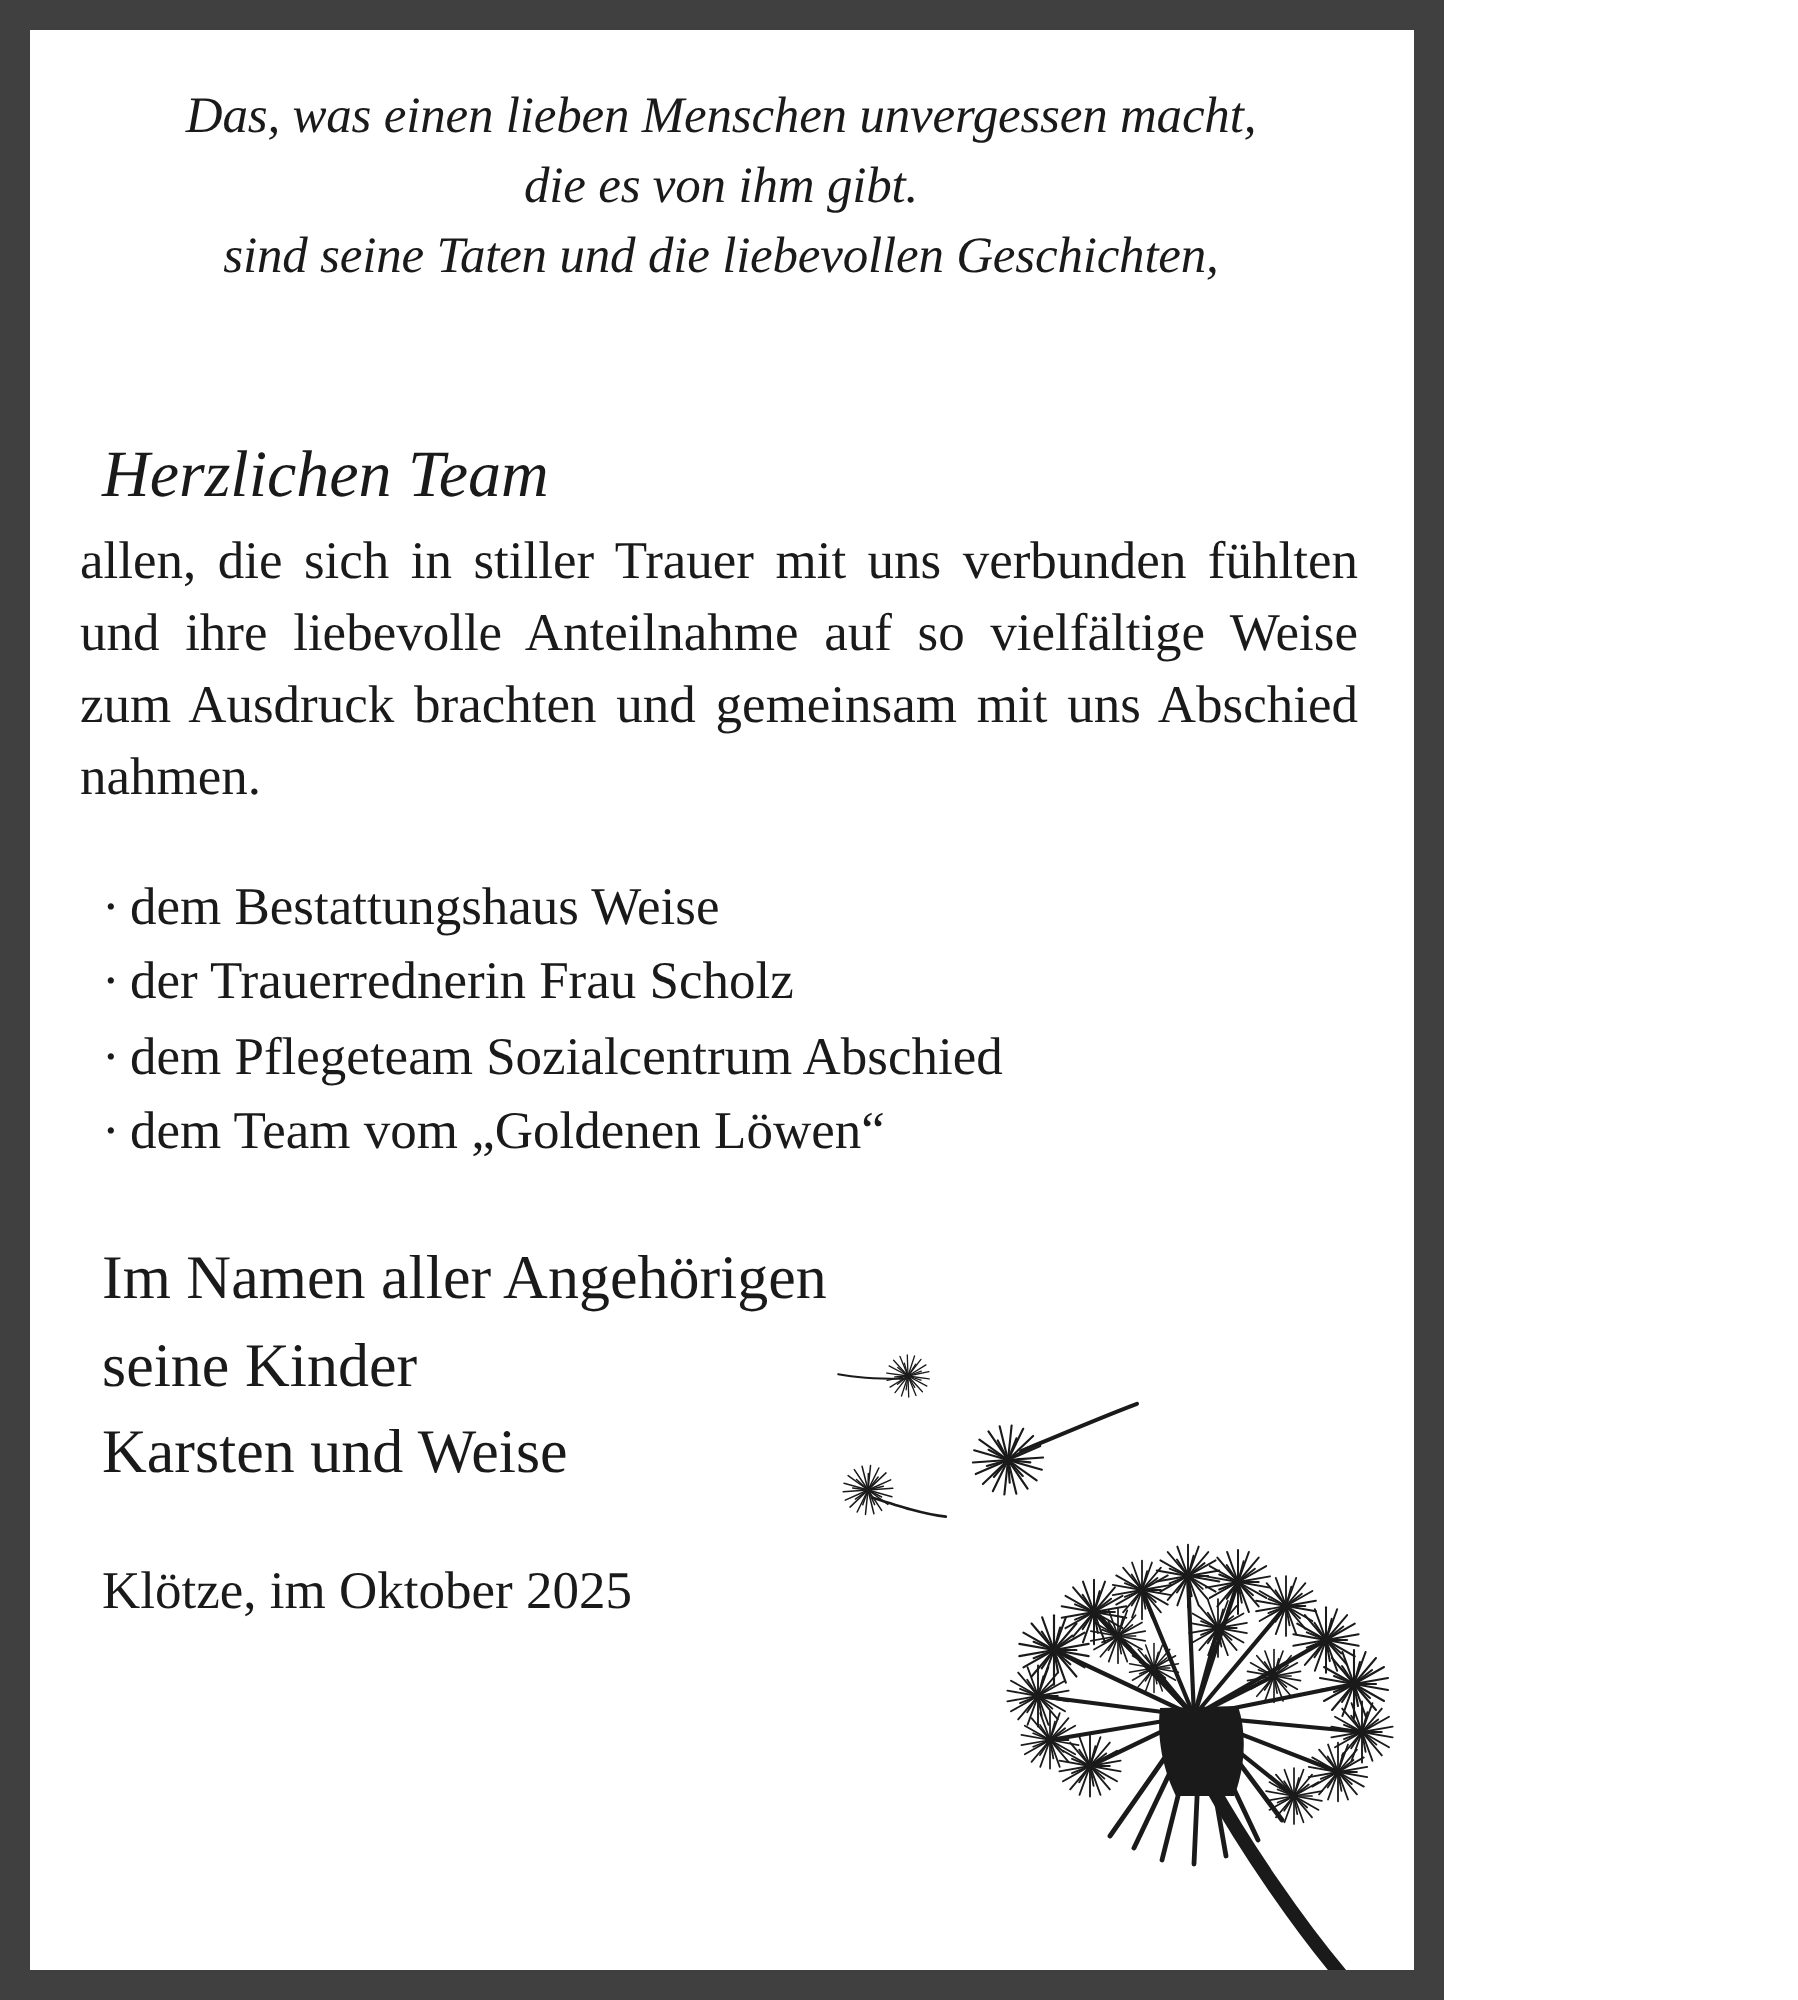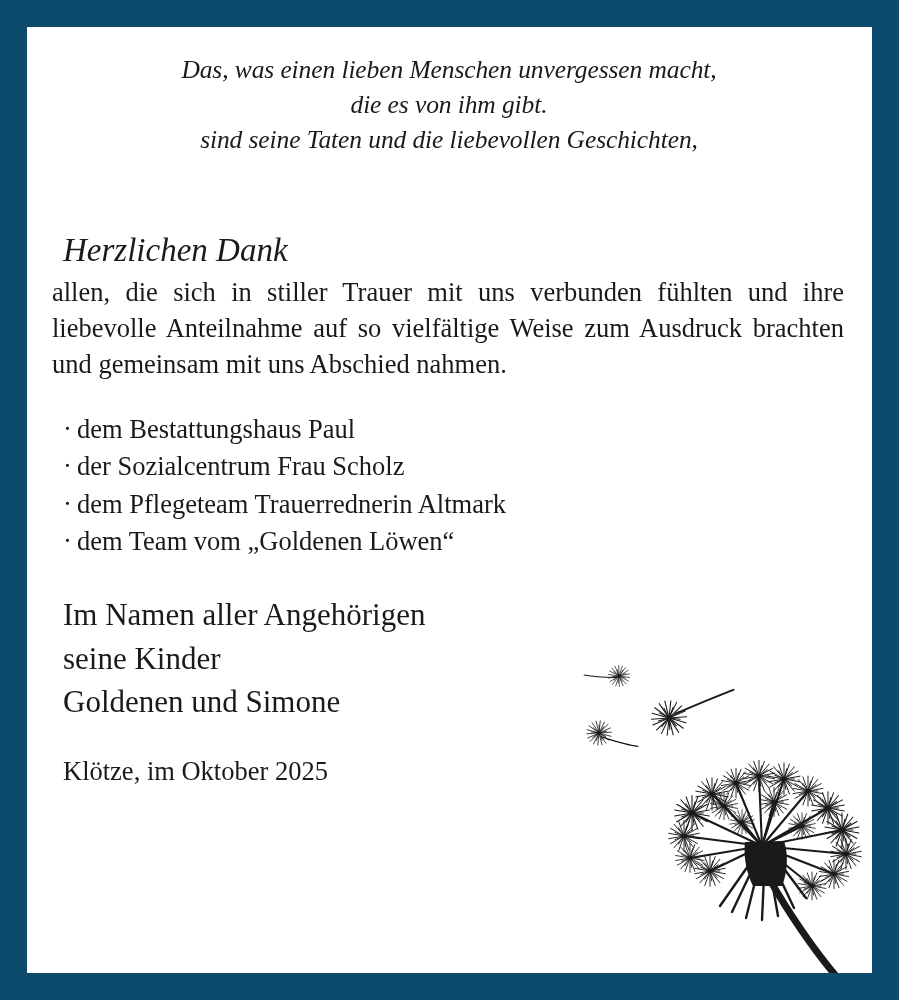--- a/index.html
+++ b/index.html
@@ -7,25 +7,25 @@
     margin: 0;
     padding: 0;
     background: #ffffff;
   }
   body {
     font-family: "Liberation Serif", "DejaVu Serif", serif;
   }
 
   .notice {
     position: relative;
-    width: 899px;
+    width: 722px;
     height: 1000px;
     box-sizing: border-box;
-    background: #0c4a6e;
-    padding: 27px;
+    background: #404040;
+    padding: 15px;
     overflow: hidden;
   }
 
   .page {
     position: relative;
     width: 100%;
     height: 100%;
     box-sizing: border-box;
     background: #ffffff;
     overflow: hidden;
@@ -286,35 +286,35 @@
 
     <div class="content">
 
       <div class="quote">
         <span class="qline">Das, was einen lieben Menschen unvergessen macht,</span>
         <span class="qline">die es von ihm gibt.</span>
         <span class="qline">sind seine Taten und die liebevollen Geschichten,</span>
       </div>
 
 
-      <div class="thanks-heading">Herzlichen Dank</div>
+      <div class="thanks-heading">Herzlichen Team</div>
       <div class="thanks-body">allen, die sich in stiller Trauer mit uns verbunden fühlten und ihre liebevolle Anteilnahme auf so vielfältige Weise zum Ausdruck brachten und gemeinsam mit uns Abschied nahmen.</div>
 
       <div class="special-thanks">
         <ul>
-          <li><span class="dot">·</span><span>dem Bestattungshaus Paul</span></li>
-          <li><span class="dot">·</span><span>der Sozialcentrum Frau Scholz</span></li>
-          <li><span class="dot">·</span><span>dem Pflegeteam Trauerrednerin Altmark</span></li>
+          <li><span class="dot">·</span><span>dem Bestattungshaus Weise</span></li>
+          <li><span class="dot">·</span><span>der Trauerrednerin Frau Scholz</span></li>
+          <li><span class="dot">·</span><span>dem Pflegeteam Sozialcentrum Abschied</span></li>
           <li><span class="dot">·</span><span>dem Team vom „Goldenen Löwen“</span></li>
         </ul>
       </div>
 
       <div class="closing">
         <span class="line">Im Namen aller Angehörigen</span>
         <span class="line bold">seine Kinder</span>
-        <span class="line bold">Goldenen und Simone</span>
+        <span class="line bold">Karsten und Weise</span>
       </div>
 
       <div class="place-date">Klötze, im Oktober 2025</div>
 
     </div>
   </div>
 </div>
 
 </body></html>

